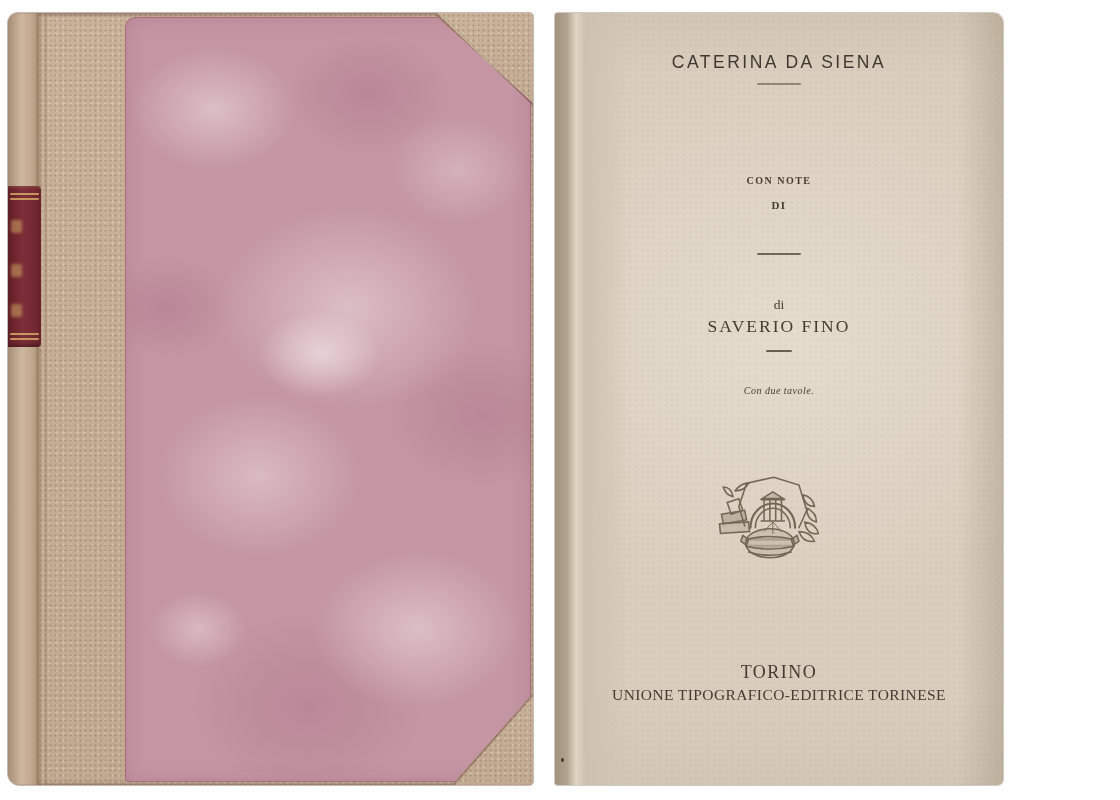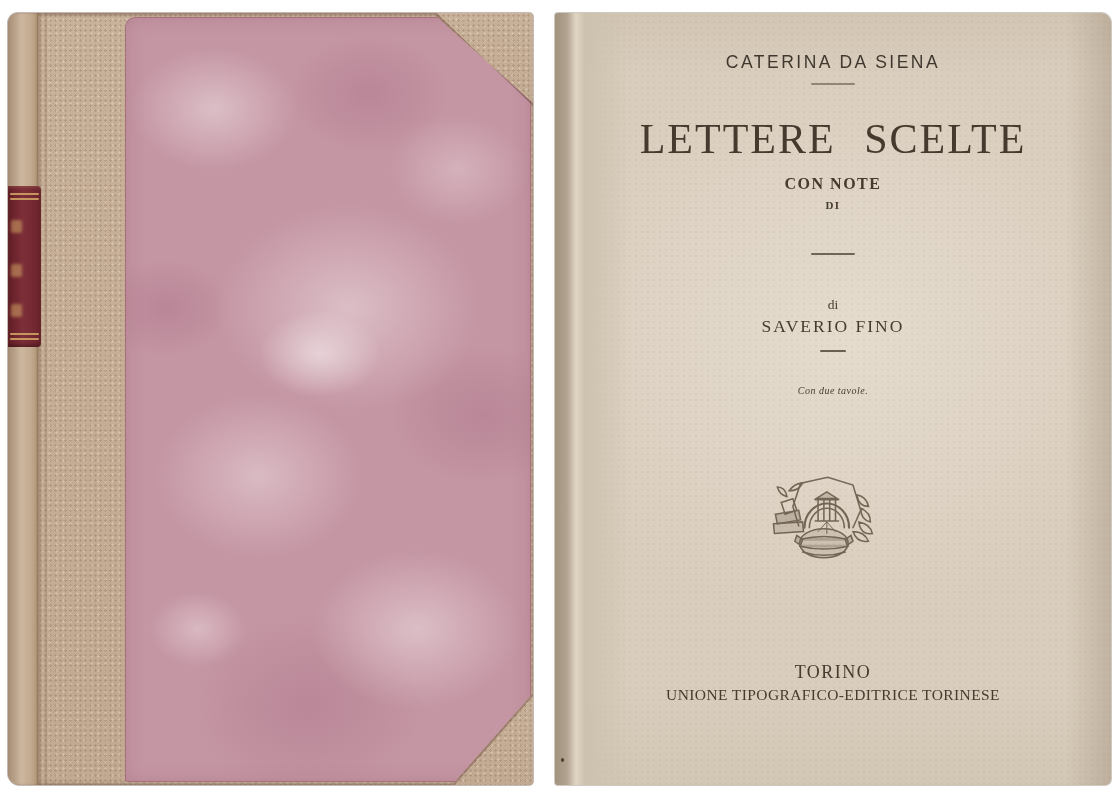--- a/index.html
+++ b/index.html
@@ -63,21 +63,21 @@
     box-shadow:inset 0 0 0 1px rgba(130,60,70,.35), inset 0 0 18px rgba(140,80,95,.25);
   }
   .corner{position:absolute;}
   .corner.top-right{right:0;top:0;width:132px;height:100px;clip-path:polygon(24% 0,100% 0,100% 90%);}
   .corner.bottom-right{right:0;bottom:0;width:90px;height:102px;clip-path:polygon(100% 10%,100% 100%,10% 100%);}
   .corner-shade-tr{position:absolute;right:0;top:0;width:132px;height:100px;clip-path:polygon(24% 0,27% 0,100% 93%,100% 90%);background:rgba(100,60,55,.45);}
   .corner-shade-br{position:absolute;right:0;bottom:0;width:90px;height:102px;clip-path:polygon(100% 10%,100% 13%,13% 100%,10% 100%);background:rgba(100,60,55,.4);}
 
   
   .photo-right{
-    position:absolute;left:555px;top:13px;width:556px;height:772px;
+    position:absolute;left:555px;top:13px;width:448px;height:772px;
     border-radius:3px 10px 6px 3px;
     background-color:#d7cbbb;
     background-image:
       radial-gradient(rgba(120,100,80,.07) 1px, transparent 1.3px),
       radial-gradient(ellipse 420px 360px at 52% 42%, rgba(244,238,226,.45), transparent 80%),
       linear-gradient(180deg,#d2c5b4 0%,#d9cdbd 8%,#d9cdbd 88%,#d2c6b5 100%);
     background-size:6px 6px,100% 100%,100% 100%;
     box-shadow:0 0 0 1px rgba(95,75,60,.3);
     overflow:hidden;
     color:#463b2f;
@@ -88,21 +88,21 @@
   }
   .edge-right{
     position:absolute;right:0;top:0;bottom:0;width:45px;
     background:linear-gradient(270deg,rgba(150,132,110,.35),rgba(150,132,110,0));
   }
   .tp-line{position:absolute;left:0;width:100%;text-align:center;white-space:nowrap;}
   .tp-author{top:39px;font-family:"Liberation Sans",sans-serif;font-size:17.5px;letter-spacing:2.5px;color:#40382f;}
   .tp-rule{position:absolute;left:50%;transform:translateX(-50%);background:#55493b;height:2px;border-radius:1px;}
   .rule1{top:70px;width:44px;height:1.5px;opacity:.55;}
   .tp-title{top:102px;font-size:42px;letter-spacing:2px;word-spacing:16px;color:#453a2d;}
-  .tp-con-note{top:162px;font-size:16px;font-weight:bold;letter-spacing:1.5px;}
+  .tp-con-note{top:162px;font-size:10px;font-weight:bold;letter-spacing:1.5px;}
   .tp-di-upper{top:186px;font-size:11px;font-weight:bold;letter-spacing:1.5px;}
   .tp-annotator{top:204px;font-size:20px;letter-spacing:2.5px;}
   .rule2{top:240px;width:44px;opacity:.8;}
   .tp-introduzione{top:259px;font-size:13.5px;font-weight:bold;letter-spacing:1px;}
   .tp-di-lower{top:284px;font-size:13.5px;}
   .tp-saverio{top:303px;font-size:17.5px;letter-spacing:2px;}
   .rule3{top:337px;width:26px;opacity:.85;}
   .tp-tavole{top:372px;font-size:10px;font-style:italic;letter-spacing:.5px;}
   .tp-city{top:649px;font-size:18px;letter-spacing:1.5px;}
   .tp-publisher{top:673px;font-size:15.5px;letter-spacing:.4px;}
@@ -132,21 +132,20 @@
     <div class="label-rule b2"></div>
   </div>
 </div>
 
 <div class="photo-right">
   <div class="gutter"></div>
   <div class="edge-right"></div>
 
   <div class="tp-line tp-author">CATERINA DA SIENA</div>
   <div class="tp-rule rule1"></div>
-  <div class="tp-line tp-title">LETTERE SCELTE</div>
   <div class="tp-line tp-con-note">CON NOTE</div>
   <div class="tp-line tp-di-upper">DI</div>
   <div class="tp-rule rule2"></div>
   <div class="tp-line tp-di-lower">di</div>
   <div class="tp-line tp-saverio">SAVERIO FINO</div>
   <div class="tp-rule rule3"></div>
   <div class="tp-line tp-tavole">Con due tavole.</div>
 
   <svg class="emblem" viewBox="0 0 130 98" fill="none" stroke="#5a4c3c" stroke-width="1.6" stroke-linecap="round">
 

